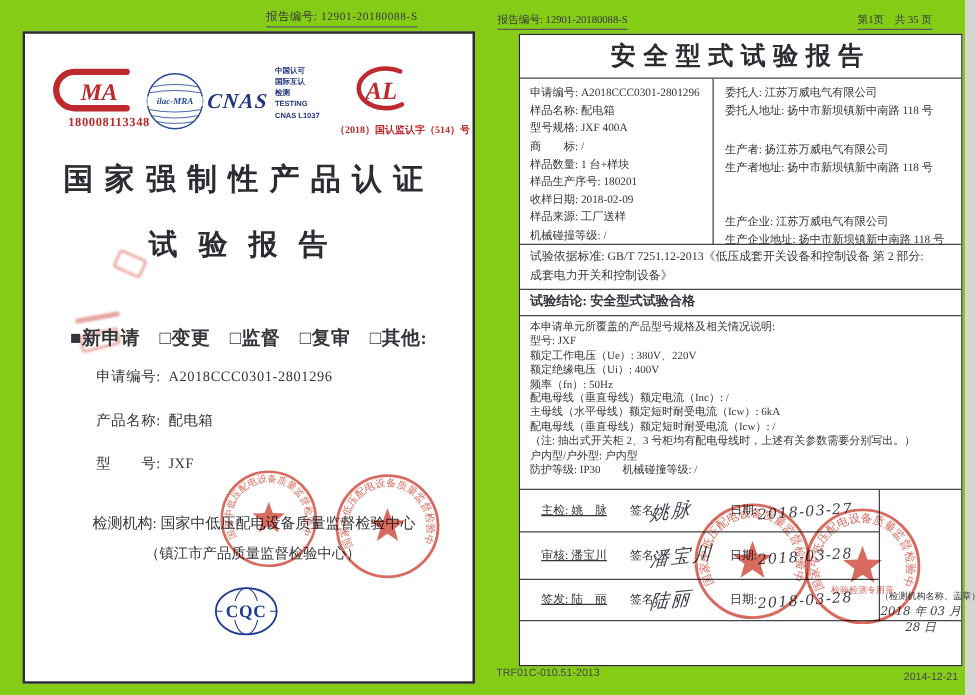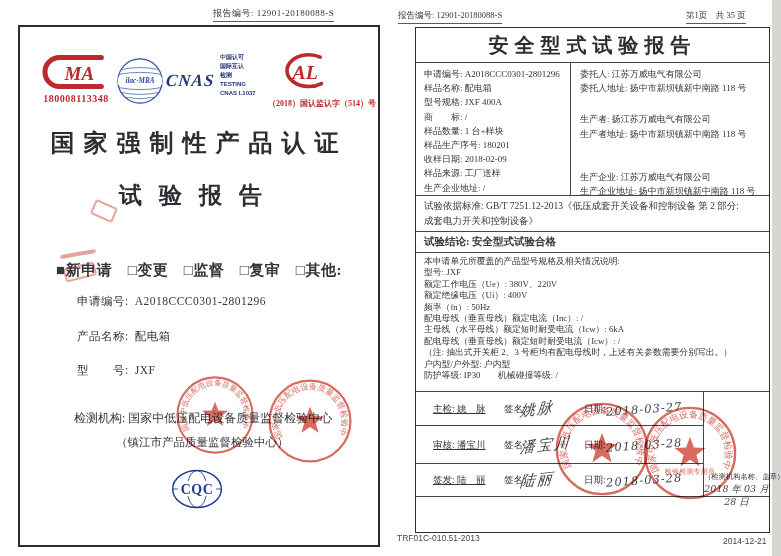--- a/index.html
+++ b/index.html
@@ -1,28 +1,28 @@
 <!DOCTYPE html>
 <html><head>
 <meta charset="utf-8">
 <style>
   html,body{margin:0;padding:0;background:#e9e9e6;}
-  .canvas{position:relative;width:781px;height:556px;background:#ffffff;overflow:hidden;
+  .canvas{position:relative;width:781px;height:556px;background:#84cc16;overflow:hidden;
           font-family:"Liberation Serif","DejaVu Serif",serif;color:#35353b;}
   .scan-edge{position:absolute;right:0;top:0;width:9px;height:556px;background:#d6d6d2;}
 
   
   .abs{position:absolute;}
   .u{border-bottom:1px solid #5a5a60;padding-bottom:1px;}
 
   
   .lp-repno{left:213px;top:7px;font-size:9px;letter-spacing:.5px;}
   .page-left{left:18px;top:25px;width:358px;height:518px;border:2px solid #2b2b30;background:#fff;}
   .cma-svg{left:18px;top:24px;width:76px;height:42px;}
-  .cma-num{left:12px;top:66px;width:88px;text-align:center;font-size:10px;font-weight:bold;
+  .cma-num{left:12px;top:66px;width:88px;text-align:right;font-size:10px;font-weight:bold;
            color:#bc2a2e;letter-spacing:.5px;}
   .ilac-svg{left:96px;top:30px;width:48px;height:48px;}
   .cnas-word{left:146px;top:44px;font-size:17px;font-weight:bold;font-style:italic;
              color:#23357f;letter-spacing:1px;transform:skewX(-6deg);}
   .cnas-cap{left:200px;top:26px;font-size:6px;line-height:9px;color:#23357f;font-family:"Liberation Sans",sans-serif;font-weight:bold;}
   .cal-svg{left:250px;top:18px;width:66px;height:52px;}
   .cal-cap{left:210px;top:71px;width:146px;text-align:right;font-size:8px;font-weight:bold;color:#bc2a2e;}
   .lt1{left:0;top:100px;width:358px;text-align:center;font-size:24px;font-weight:600;
        letter-spacing:9px;color:#2c2c32;}
   .lt2{left:0;top:153px;width:358px;text-align:center;font-size:23px;font-weight:600;
@@ -187,21 +187,21 @@
     <div class="sec sec-info">
       <div class="info-left">
         <div>申请编号: A2018CCC0301-2801296</div>
         <div>样品名称: 配电箱</div>
         <div>型号规格: JXF 400A</div>
         <div>商　　标: /</div>
         <div>样品数量: 1 台+样块</div>
         <div>样品生产序号: 180201</div>
         <div>收样日期: 2018-02-09</div>
         <div>样品来源: 工厂送样</div>
-        <div>生产企业地址: /</div>
+        <div>机械碰撞等级: /</div>
       </div>
       <div class="info-right">
         <div class="ir0">委托人: 江苏万威电气有限公司</div>
         <div class="ir1">委托人地址: 扬中市新坝镇新中南路 118 号</div>
         <div class="ir2">生产者: 扬江苏万威电气有限公司</div>
         <div class="ir3">生产者地址: 扬中市新坝镇新中南路 118 号</div>
         <div class="ir4">生产企业: 江苏万威电气有限公司</div>
         <div class="ir5">生产企业地址: 扬中市新坝镇新中南路 118 号</div>
       </div>
     </div>

